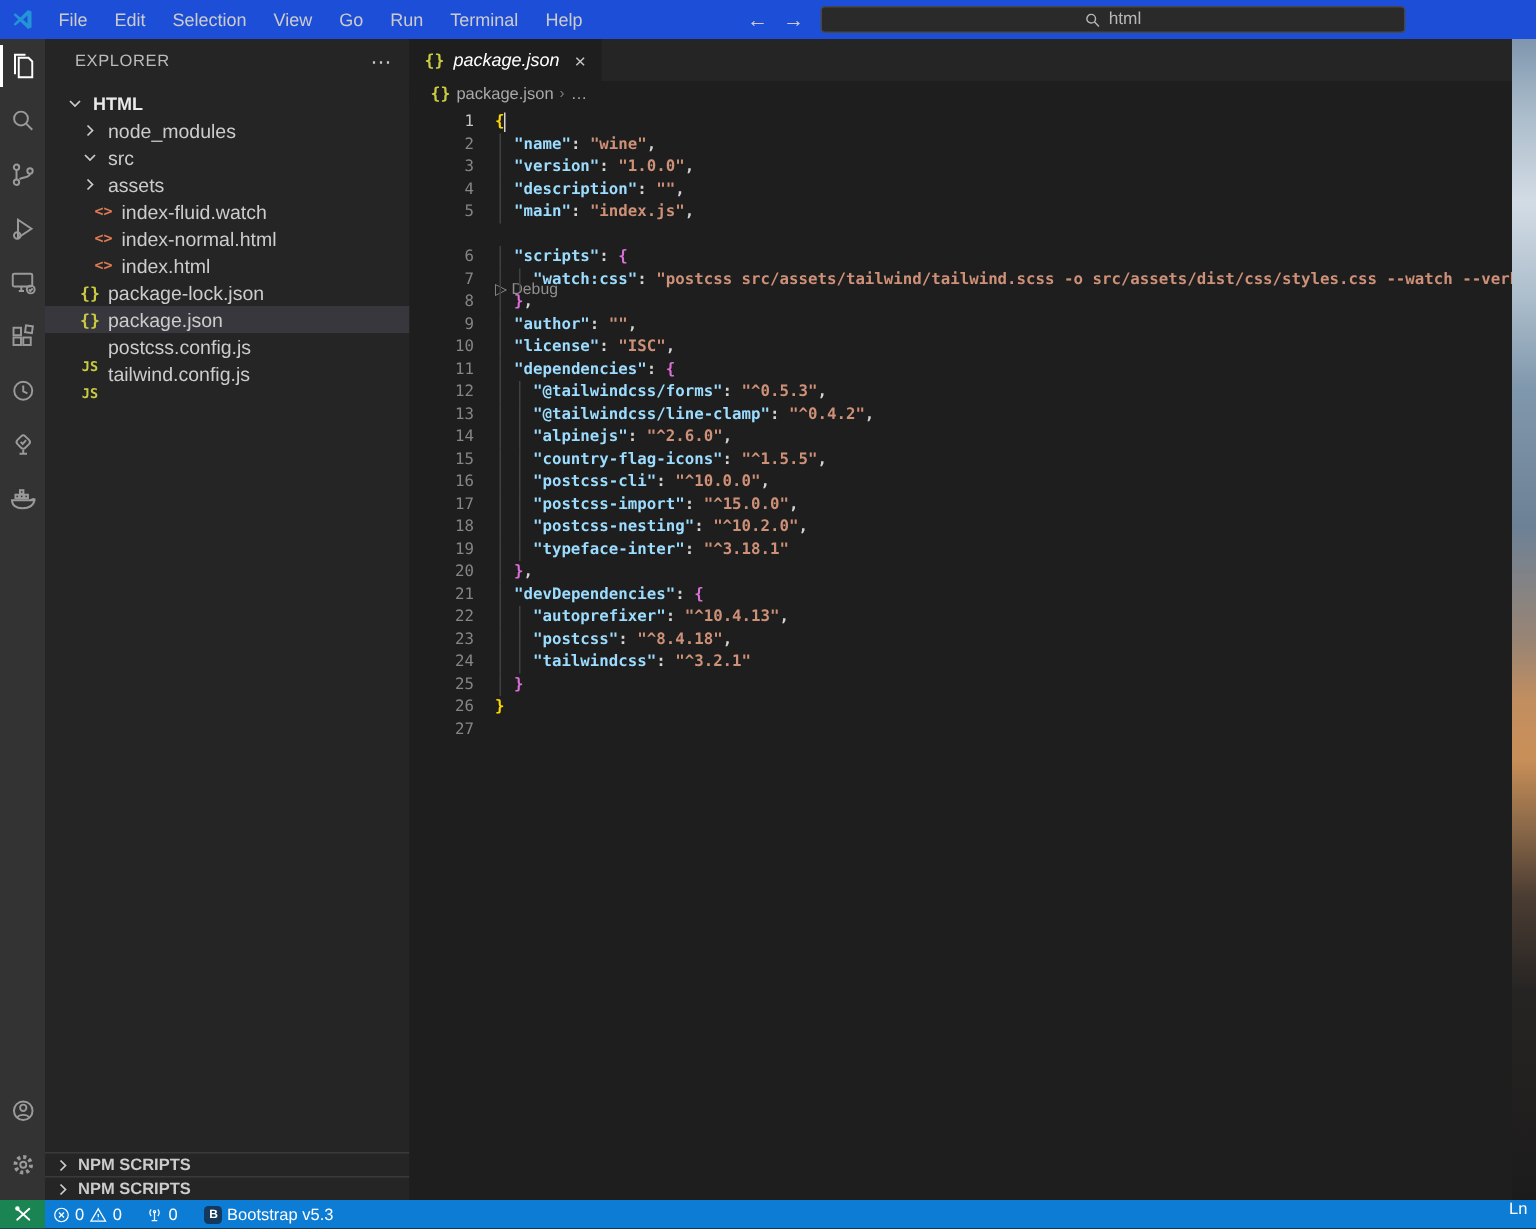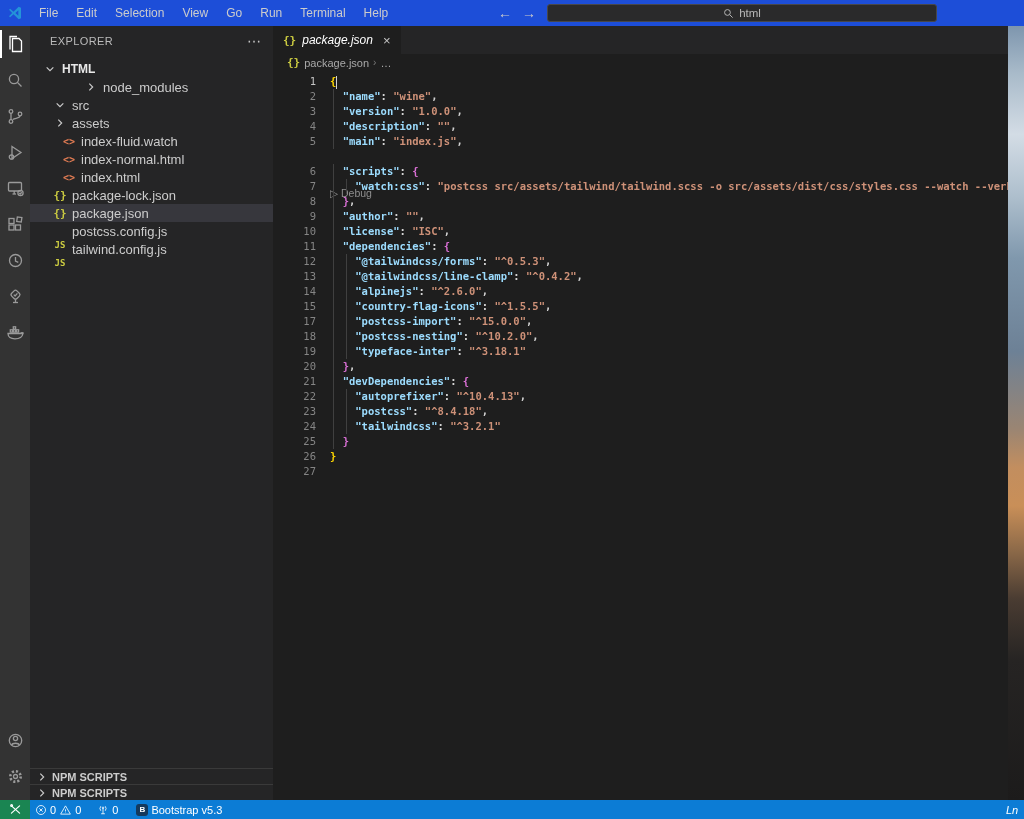--- a/index.html
+++ b/index.html
@@ -82,21 +82,21 @@
       #4a3c32 74%, #262423 82%, #1c1b1b 100%); }
 
   
   .statusbar { position:absolute; left:0; bottom:0; width:1024px; height:19px; background:#0c7cd5;
     display:flex; align-items:center; color:#ffffff; font-size:11px; }
   .sb-remote { width:30px; height:19px; background:#1a8552; display:flex; align-items:center; justify-content:center; cursor:pointer; }
   .status-item { display:flex; align-items:center; gap:3px; padding:0 5px; height:19px; cursor:pointer; }
   .status-item svg { stroke:#ffffff; fill:none; stroke-width:1.1; }
   .bs-badge { width:12px; height:12px; border-radius:3px; background:#15395c; color:#fff; font-size:8px; font-weight:bold;
     display:flex; align-items:center; justify-content:center; }
-  .sb-right { position:absolute; left:1006px; top:0; height:19px; display:flex; align-items:center;font-style:italic; }
+  .sb-right { position:absolute; left:1006px; top:0; height:19px; display:flex; align-items:flex-start; }
 </style>
 </head>
 <body>
 
 <div class="app">
 
   <div class="titlebar">
     <div class="vscode-logo">
       <svg width="16" height="16" viewBox="0 0 24 24">
           <path fill="#2494d8" d="M17.5 2.5 21 4v16l-3.5 1.5L9.8 14l-5 4.2L3 16.8 7.8 12 3 7.2 4.8 5.8l5 4.2 7.7-7.5zM17 8l-4.5 4L17 16V8z"></path>
@@ -220,21 +220,21 @@
     </div>
     <div class="tree">
         <div class="tree-row root" style="padding-left: 12px;">
           <span class="tr-icon chev">
             <svg width="10" height="10" viewBox="0 0 12 12">
               <polyline points="2,4 6,8 10,4"></polyline>
             </svg>
           </span>
           <span class="tr-label">HTML</span>
         </div>
-        <div class="tree-row" style="padding-left: 22px; margin-left: 31px;">
+        <div class="tree-row" style="padding-left: 22px;">
           <span class="tr-icon chev">
             <svg width="10" height="10" viewBox="0 0 12 12">
               <polyline points="4,2 8,6 4,10"></polyline>
             </svg>
           </span>
           <span class="tr-label">node_modules</span>
         </div>
         <div class="tree-row" style="padding-left: 22px;">
           <span class="tr-icon chev">
             <svg width="10" height="10" viewBox="0 0 12 12">
@@ -324,20 +324,21 @@
         <div class="code-row"><span class="ln">6</span><span class="code g1"><span class="tk-p">  </span><span class="tk-k">"scripts"</span><span class="tk-p">: </span><span class="tk-m">{</span></span></div>
         <div class="code-row"><span class="ln">7</span><span class="code g2"><span class="tk-p">    </span><span class="tk-k">"watch:css"</span><span class="tk-p">: </span><span class="tk-s">"postcss src/assets/tailwind/tailwind.scss -o src/assets/dist/css/styles.css --watch --verbose"</span></span></div>
         <div class="code-row"><span class="ln">8</span><span class="code g1"><span class="tk-p">  </span><span class="tk-m">}</span><span class="tk-p">,</span></span></div>
         <div class="code-row"><span class="ln">9</span><span class="code g1"><span class="tk-p">  </span><span class="tk-k">"author"</span><span class="tk-p">: </span><span class="tk-s">""</span><span class="tk-p">,</span></span></div>
         <div class="code-row"><span class="ln">10</span><span class="code g1"><span class="tk-p">  </span><span class="tk-k">"license"</span><span class="tk-p">: </span><span class="tk-s">"ISC"</span><span class="tk-p">,</span></span></div>
         <div class="code-row"><span class="ln">11</span><span class="code g1"><span class="tk-p">  </span><span class="tk-k">"dependencies"</span><span class="tk-p">: </span><span class="tk-m">{</span></span></div>
         <div class="code-row"><span class="ln">12</span><span class="code g2"><span class="tk-p">    </span><span class="tk-k">"@tailwindcss/forms"</span><span class="tk-p">: </span><span class="tk-s">"^0.5.3"</span><span class="tk-p">,</span></span></div>
         <div class="code-row"><span class="ln">13</span><span class="code g2"><span class="tk-p">    </span><span class="tk-k">"@tailwindcss/line-clamp"</span><span class="tk-p">: </span><span class="tk-s">"^0.4.2"</span><span class="tk-p">,</span></span></div>
         <div class="code-row"><span class="ln">14</span><span class="code g2"><span class="tk-p">    </span><span class="tk-k">"alpinejs"</span><span class="tk-p">: </span><span class="tk-s">"^2.6.0"</span><span class="tk-p">,</span></span></div>
         <div class="code-row"><span class="ln">15</span><span class="code g2"><span class="tk-p">    </span><span class="tk-k">"country-flag-icons"</span><span class="tk-p">: </span><span class="tk-s">"^1.5.5"</span><span class="tk-p">,</span></span></div>
+        <div class="code-row"><span class="ln">16</span><span class="code g2"><span class="tk-p">    </span><span class="tk-k">"postcss-cli"</span><span class="tk-p">: </span><span class="tk-s">"^10.0.0"</span><span class="tk-p">,</span></span></div>
         <div class="code-row"><span class="ln">17</span><span class="code g2"><span class="tk-p">    </span><span class="tk-k">"postcss-import"</span><span class="tk-p">: </span><span class="tk-s">"^15.0.0"</span><span class="tk-p">,</span></span></div>
         <div class="code-row"><span class="ln">18</span><span class="code g2"><span class="tk-p">    </span><span class="tk-k">"postcss-nesting"</span><span class="tk-p">: </span><span class="tk-s">"^10.2.0"</span><span class="tk-p">,</span></span></div>
         <div class="code-row"><span class="ln">19</span><span class="code g2"><span class="tk-p">    </span><span class="tk-k">"typeface-inter"</span><span class="tk-p">: </span><span class="tk-s">"^3.18.1"</span></span></div>
         <div class="code-row"><span class="ln">20</span><span class="code g1"><span class="tk-p">  </span><span class="tk-m">}</span><span class="tk-p">,</span></span></div>
         <div class="code-row"><span class="ln">21</span><span class="code g1"><span class="tk-p">  </span><span class="tk-k">"devDependencies"</span><span class="tk-p">: </span><span class="tk-m">{</span></span></div>
         <div class="code-row"><span class="ln">22</span><span class="code g2"><span class="tk-p">    </span><span class="tk-k">"autoprefixer"</span><span class="tk-p">: </span><span class="tk-s">"^10.4.13"</span><span class="tk-p">,</span></span></div>
         <div class="code-row"><span class="ln">23</span><span class="code g2"><span class="tk-p">    </span><span class="tk-k">"postcss"</span><span class="tk-p">: </span><span class="tk-s">"^8.4.18"</span><span class="tk-p">,</span></span></div>
         <div class="code-row"><span class="ln">24</span><span class="code g2"><span class="tk-p">    </span><span class="tk-k">"tailwindcss"</span><span class="tk-p">: </span><span class="tk-s">"^3.2.1"</span></span></div>
         <div class="code-row"><span class="ln">25</span><span class="code g1"><span class="tk-p">  </span><span class="tk-m">}</span></span></div>
         <div class="code-row"><span class="ln">26</span><span class="code"><span class="tk-y">}</span></span></div>

